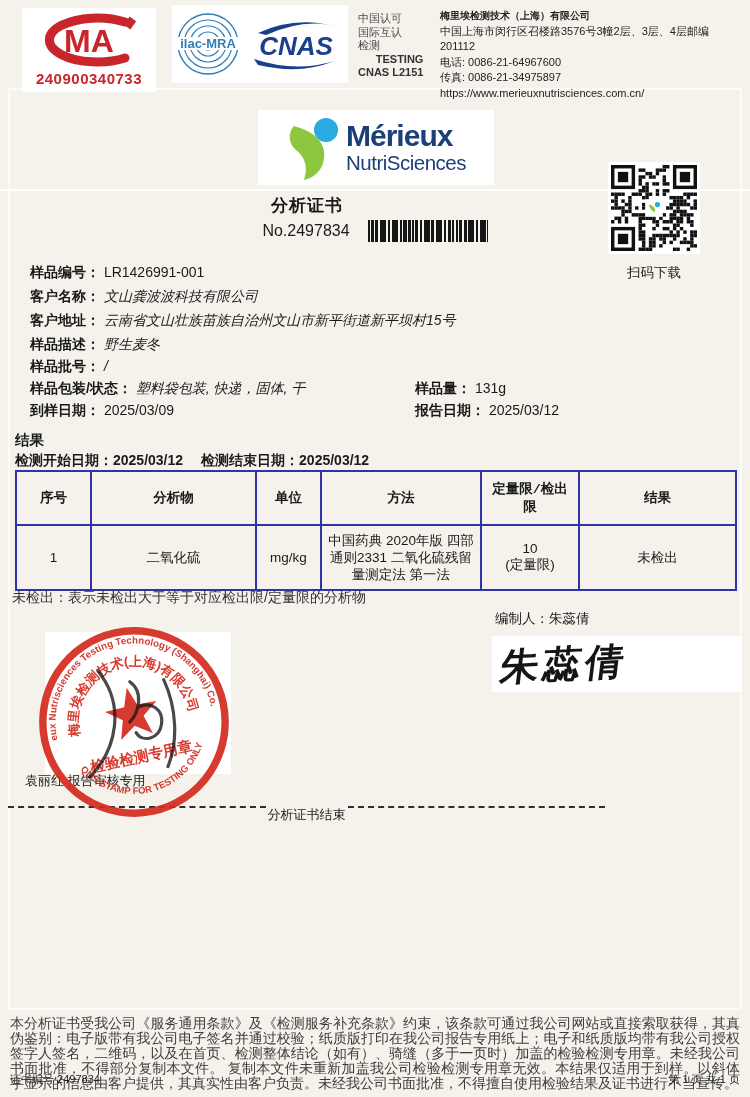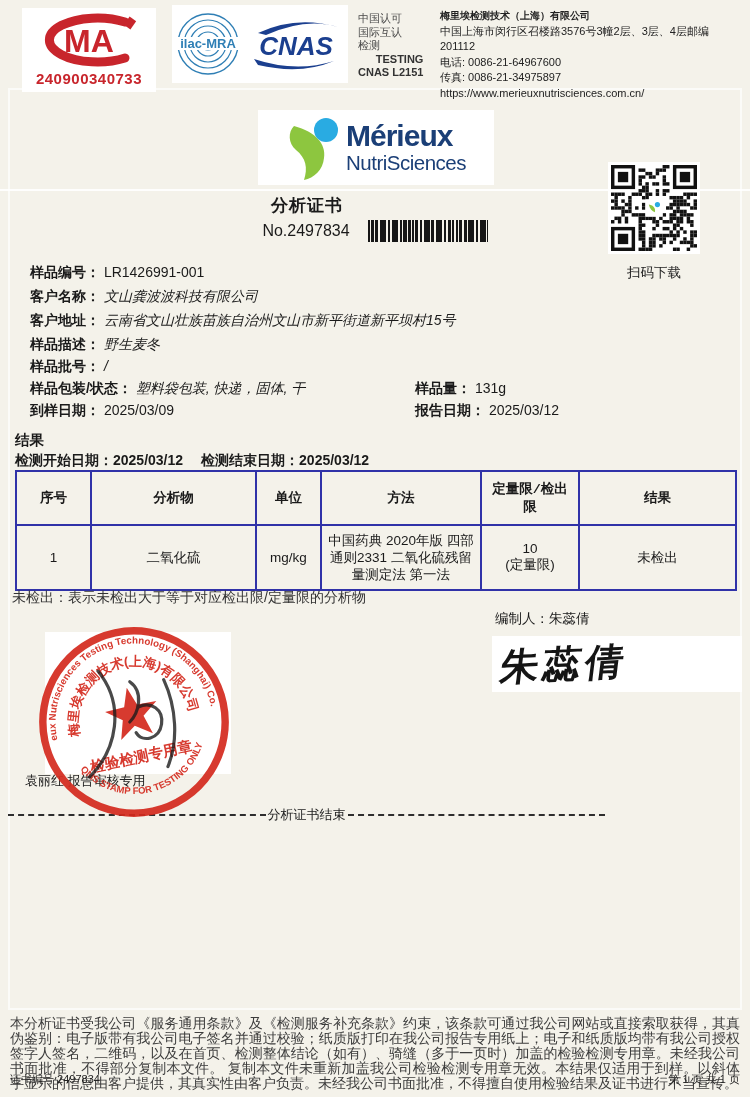--- a/index.html
+++ b/index.html
@@ -68,21 +68,21 @@
 
   
   .auth-label { left:55px; top:612px; font-size:13.5px;margin-top:48px; }
   .stamp-box { left:45px; top:632px; width:186px; height:142px; }
   .reviewer { left:25px; top:772px; font-size:13px; color:#222; z-index:1; }
   .stamp-wrap { left:28px; top:616px; width:212px; height:212px; z-index:2; }
   .preparer { left:495px; top:610px; font-size:13.5px; }
   .sig-box { left:492px; top:636px; width:250px; height:56px; display:flex; align-items:center; }
 
   
-  .end-line { left:8px; top:806px; width:597px; display:flex; align-items:center; font-size:13px; color:#222; }
+  .end-line { left:8px; top:806px; width:597px; display:flex; font-size:13px; color:#222; }
   .end-line .dash { flex:1; border-top:2px dashed #2e2e2e; }
   .end-line .cap { padding:0 2px; }
 
   
   .disclaimer { left:10px; top:1016px; width:730px; font-size:14px; line-height:15px; color:#3c3c3c; text-align:justify; }
   .footer-left { left:10px; top:1072px; font-size:11px; color:#222; }
   .footer-right { right:10px; top:1072px; font-size:11px; color:#222; }
 </style>
 </head>
 <body>

